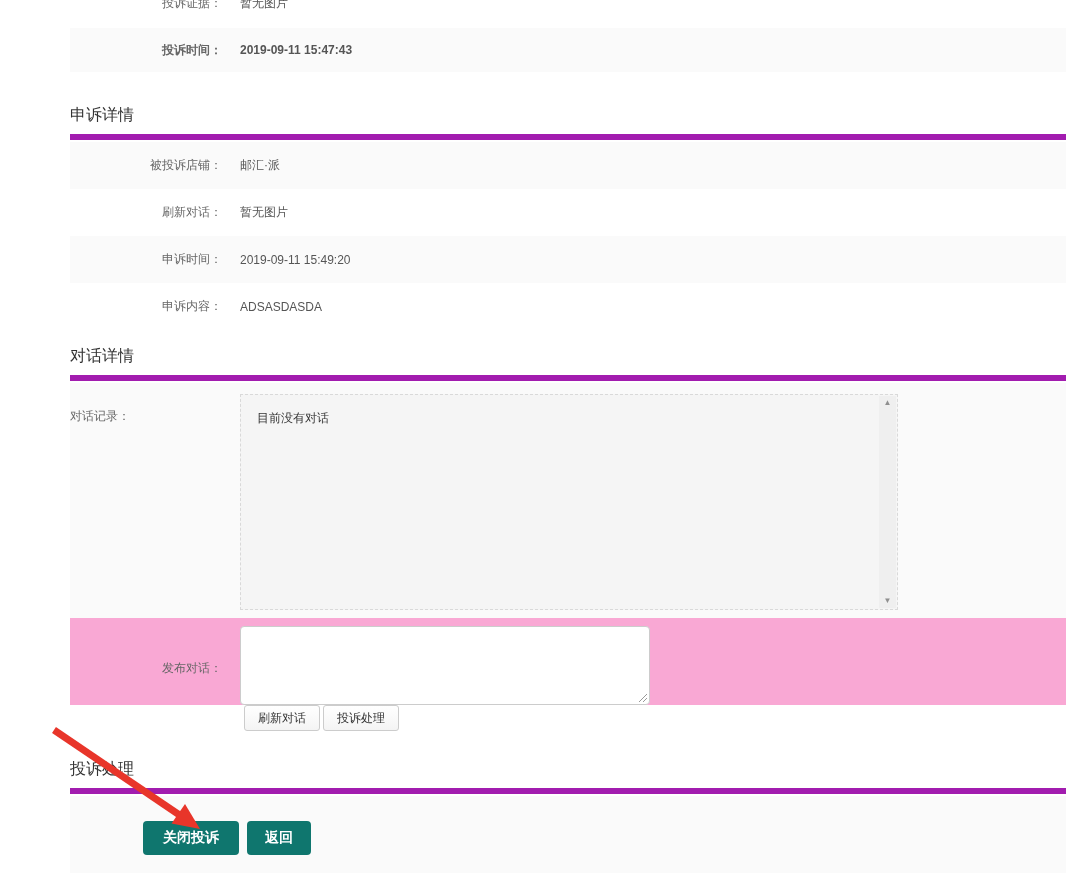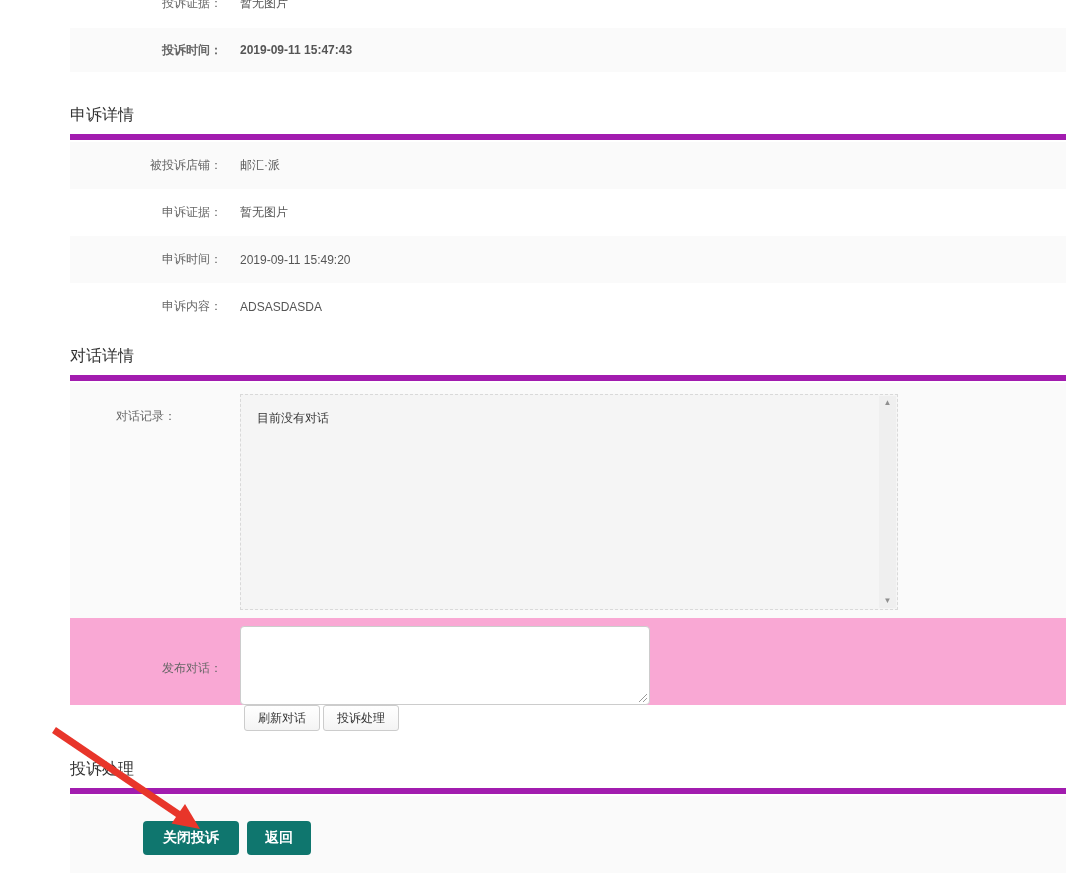--- a/index.html
+++ b/index.html
@@ -36,21 +36,21 @@
   .mt33 { margin-top:15px; }
   .mt27 { margin-top:27px; }
   .rows-block { margin-top:2px; }
 
   
   .dialog-row {
     margin-top:2px; background:#fafafa;
     display:flex; align-items:flex-start;
     padding:11px 0 8px 0; min-height:235px; font-size:12px;
   }
-  .dialog-row .lbl { width:152px; flex:0 0 152px; text-align:center; padding-top:14px; color:#666; }
+  .dialog-row .lbl { width:152px; flex:0 0 152px; text-align:left; padding-top:14px; color:#666; }
   .record-box {
     position:relative; margin-left:18px;
     width:658px; height:216px;
     background:#f5f5f5; border:1px dashed #d9d9d9;
     font-size:12px; color:#333; overflow:hidden;
   }
   .record-text { padding:15px 16px; }
   .record-scrollbar {
     position:absolute; top:1px; right:1px; bottom:1px; width:17px;
     background:#efefef;
@@ -116,21 +116,21 @@
       <span class="val">2019-09-11 15:47:43</span>
     </div>
 
     <div class="section-head mt32">申诉详情</div>
     <div class="rows-block">
       <div class="row gray">
         <span class="lbl">被投诉店铺：</span>
         <span class="val">邮汇·派</span>
       </div>
       <div class="row">
-        <span class="lbl">申诉证据：</span>
+        <span class="lbl">刷新对话：</span>
         <span class="val">暂无图片</span>
       </div>
       <div class="row gray">
         <span class="lbl">申诉时间：</span>
         <span class="val">2019-09-11 15:49:20</span>
       </div>
       <div class="row">
         <span class="lbl">申诉内容：</span>
         <span class="val">ADSASDASDA</span>
       </div>

